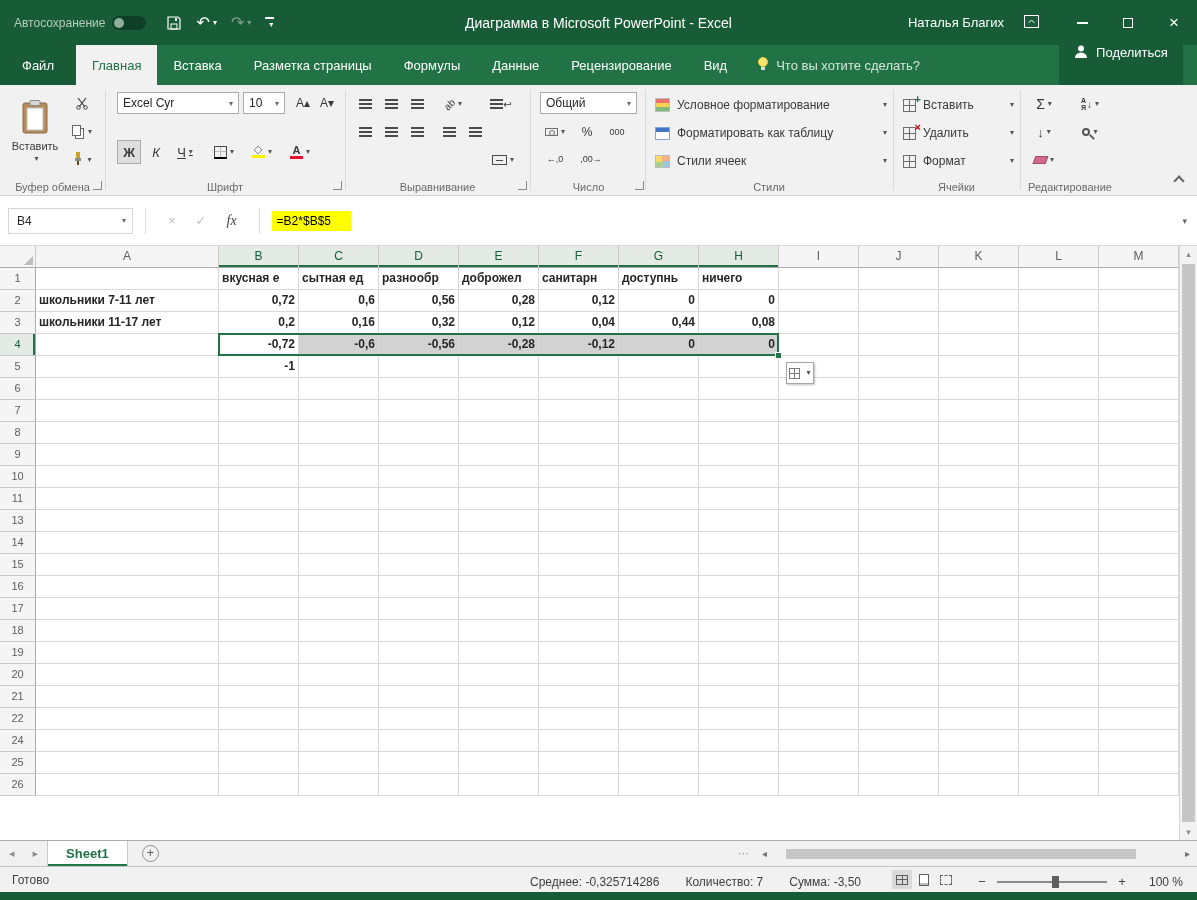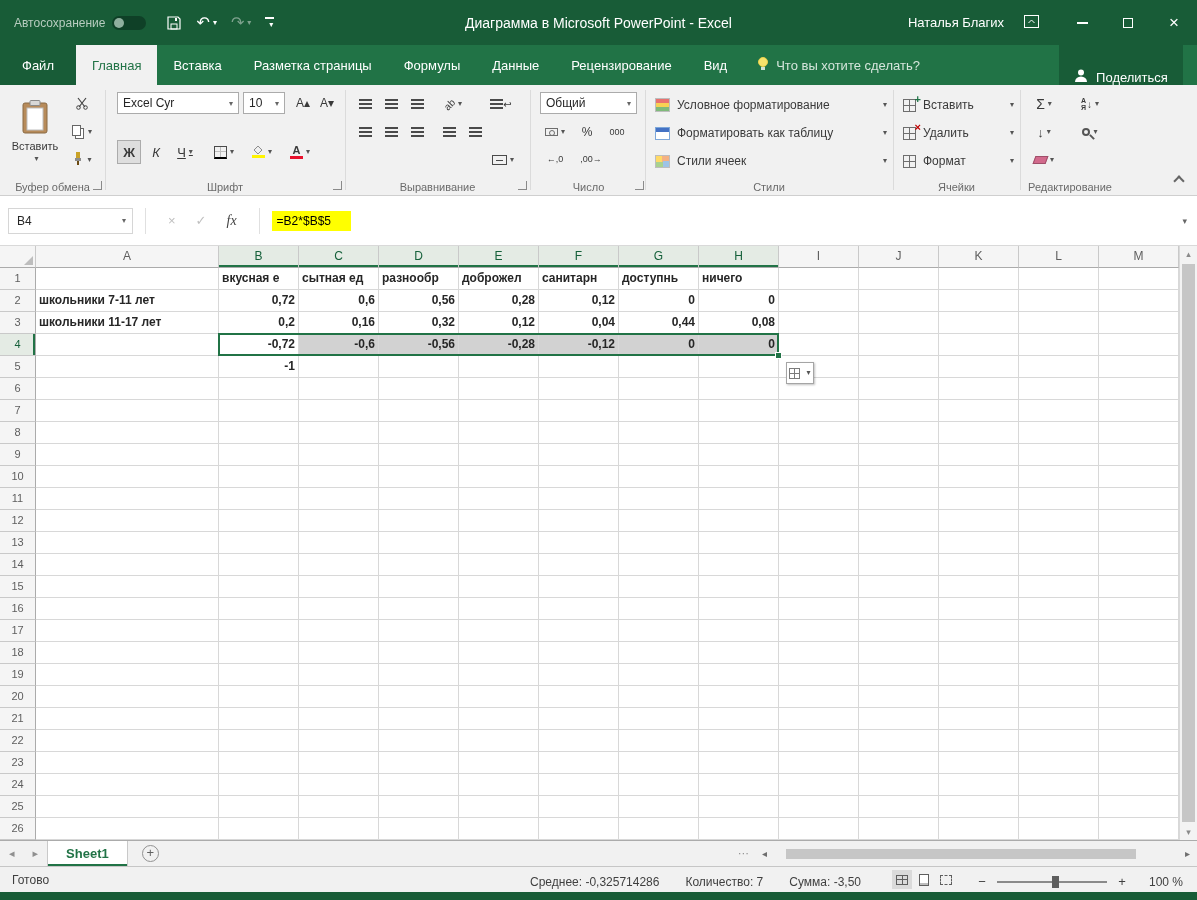--- a/index.html
+++ b/index.html
@@ -23,21 +23,21 @@
 .minbar{width:11px;height:2px;background:#fff}
 .maxbox{width:10px;height:10px;border:1px solid #fff}
 .closex{font-size:17px;line-height:1}
 
 #tabrow{position:absolute;left:0;top:45px;width:1197px;height:40px;background:#217346;display:flex;align-items:stretch;color:#fff}
 #tabstrip{display:flex}
 .tab{padding:0 16px;display:flex;align-items:center;font-size:13px;white-space:nowrap}
 .tab.file{background:#185C37;padding:0 22px}
 .tab.active{background:#F1F1F1;color:#217346}
 .tellme{display:flex;align-items:center;gap:7px;margin-left:14px;color:#D5E6DC;font-size:13px;white-space:nowrap}
-.share-btn{position:absolute;right:14px;top:0;height:40px;width:124px;background:#185C37;color:#fff;display:flex;align-items:flex-end;justify-content:center;gap:8px;font-size:13px}
+.share-btn{position:absolute;right:14px;top:0;height:40px;width:124px;background:#185C37;color:#fff;display:flex;align-items:flex-start;justify-content:center;gap:8px;font-size:13px}
 
 #ribbon{position:absolute;left:0;top:85px;width:1197px;height:111px;background:#F1F1F1;border-bottom:1px solid #CFCFCF}
 .grp{position:absolute;top:0;height:110px}
 .glabel{position:absolute;bottom:2px;left:0;width:100%;text-align:center;font-size:11px;color:#6A6A6A;white-space:nowrap}
 .launch{position:absolute;right:3px;bottom:5px;width:9px;height:9px;border-right:1px solid #8a8a8a;border-bottom:1px solid #8a8a8a}
 .vsep{position:absolute;top:5px;height:100px;width:1px;background:#DBDBDB}
 .ib{position:absolute;display:flex;align-items:center;justify-content:center;color:#3A3A3A}
 .bigbtn{position:absolute;display:flex;flex-direction:column;align-items:center;justify-content:center;gap:3px}
 .blabel{font-size:11px;color:#3A3A3A}
 .combo{position:absolute;background:#fff;border:1px solid #ABABAB;display:flex;align-items:center;font-size:12px;padding:0 5px;height:22px;color:#262626}
@@ -645,36 +645,20 @@
       <div class="cell" style="width: 80px;"></div>
       <div class="cell" style="width: 80px;"></div>
       <div class="cell" style="width: 80px;"></div>
       <div class="cell" style="width: 80px;"></div>
       <div class="cell" style="width: 80px;"></div>
       <div class="cell" style="width: 80px;"></div>
       <div class="cell" style="width: 80px;"></div>
       <div class="cell" style="width: 80px;"></div>
     </div>
     <div class="grow">
-      <div class="rh">12</div>
-      <div class="cell" style="width: 183px;"></div>
-      <div class="cell" style="width: 80px;"></div>
-      <div class="cell" style="width: 80px;"></div>
-      <div class="cell" style="width: 80px;"></div>
-      <div class="cell" style="width: 80px;"></div>
-      <div class="cell" style="width: 80px;"></div>
-      <div class="cell" style="width: 80px;"></div>
-      <div class="cell" style="width: 80px;"></div>
-      <div class="cell" style="width: 80px;"></div>
-      <div class="cell" style="width: 80px;"></div>
-      <div class="cell" style="width: 80px;"></div>
-      <div class="cell" style="width: 80px;"></div>
-      <div class="cell" style="width: 80px;"></div>
-    </div>
-    <div class="grow">
       <div class="rh">13</div>
       <div class="cell" style="width: 183px;"></div>
       <div class="cell" style="width: 80px;"></div>
       <div class="cell" style="width: 80px;"></div>
       <div class="cell" style="width: 80px;"></div>
       <div class="cell" style="width: 80px;"></div>
       <div class="cell" style="width: 80px;"></div>
       <div class="cell" style="width: 80px;"></div>
       <div class="cell" style="width: 80px;"></div>
       <div class="cell" style="width: 80px;"></div>
@@ -806,36 +790,20 @@
       <div class="cell" style="width: 80px;"></div>
       <div class="cell" style="width: 80px;"></div>
       <div class="cell" style="width: 80px;"></div>
       <div class="cell" style="width: 80px;"></div>
       <div class="cell" style="width: 80px;"></div>
       <div class="cell" style="width: 80px;"></div>
       <div class="cell" style="width: 80px;"></div>
     </div>
     <div class="grow">
       <div class="rh">22</div>
-      <div class="cell" style="width: 183px;"></div>
-      <div class="cell" style="width: 80px;"></div>
-      <div class="cell" style="width: 80px;"></div>
-      <div class="cell" style="width: 80px;"></div>
-      <div class="cell" style="width: 80px;"></div>
-      <div class="cell" style="width: 80px;"></div>
-      <div class="cell" style="width: 80px;"></div>
-      <div class="cell" style="width: 80px;"></div>
-      <div class="cell" style="width: 80px;"></div>
-      <div class="cell" style="width: 80px;"></div>
-      <div class="cell" style="width: 80px;"></div>
-      <div class="cell" style="width: 80px;"></div>
-      <div class="cell" style="width: 80px;"></div>
-    </div>
-    <div class="grow">
-      <div class="rh">23</div>
       <div class="cell" style="width: 183px;"></div>
       <div class="cell" style="width: 80px;"></div>
       <div class="cell" style="width: 80px;"></div>
       <div class="cell" style="width: 80px;"></div>
       <div class="cell" style="width: 80px;"></div>
       <div class="cell" style="width: 80px;"></div>
       <div class="cell" style="width: 80px;"></div>
       <div class="cell" style="width: 80px;"></div>
       <div class="cell" style="width: 80px;"></div>
       <div class="cell" style="width: 80px;"></div>

